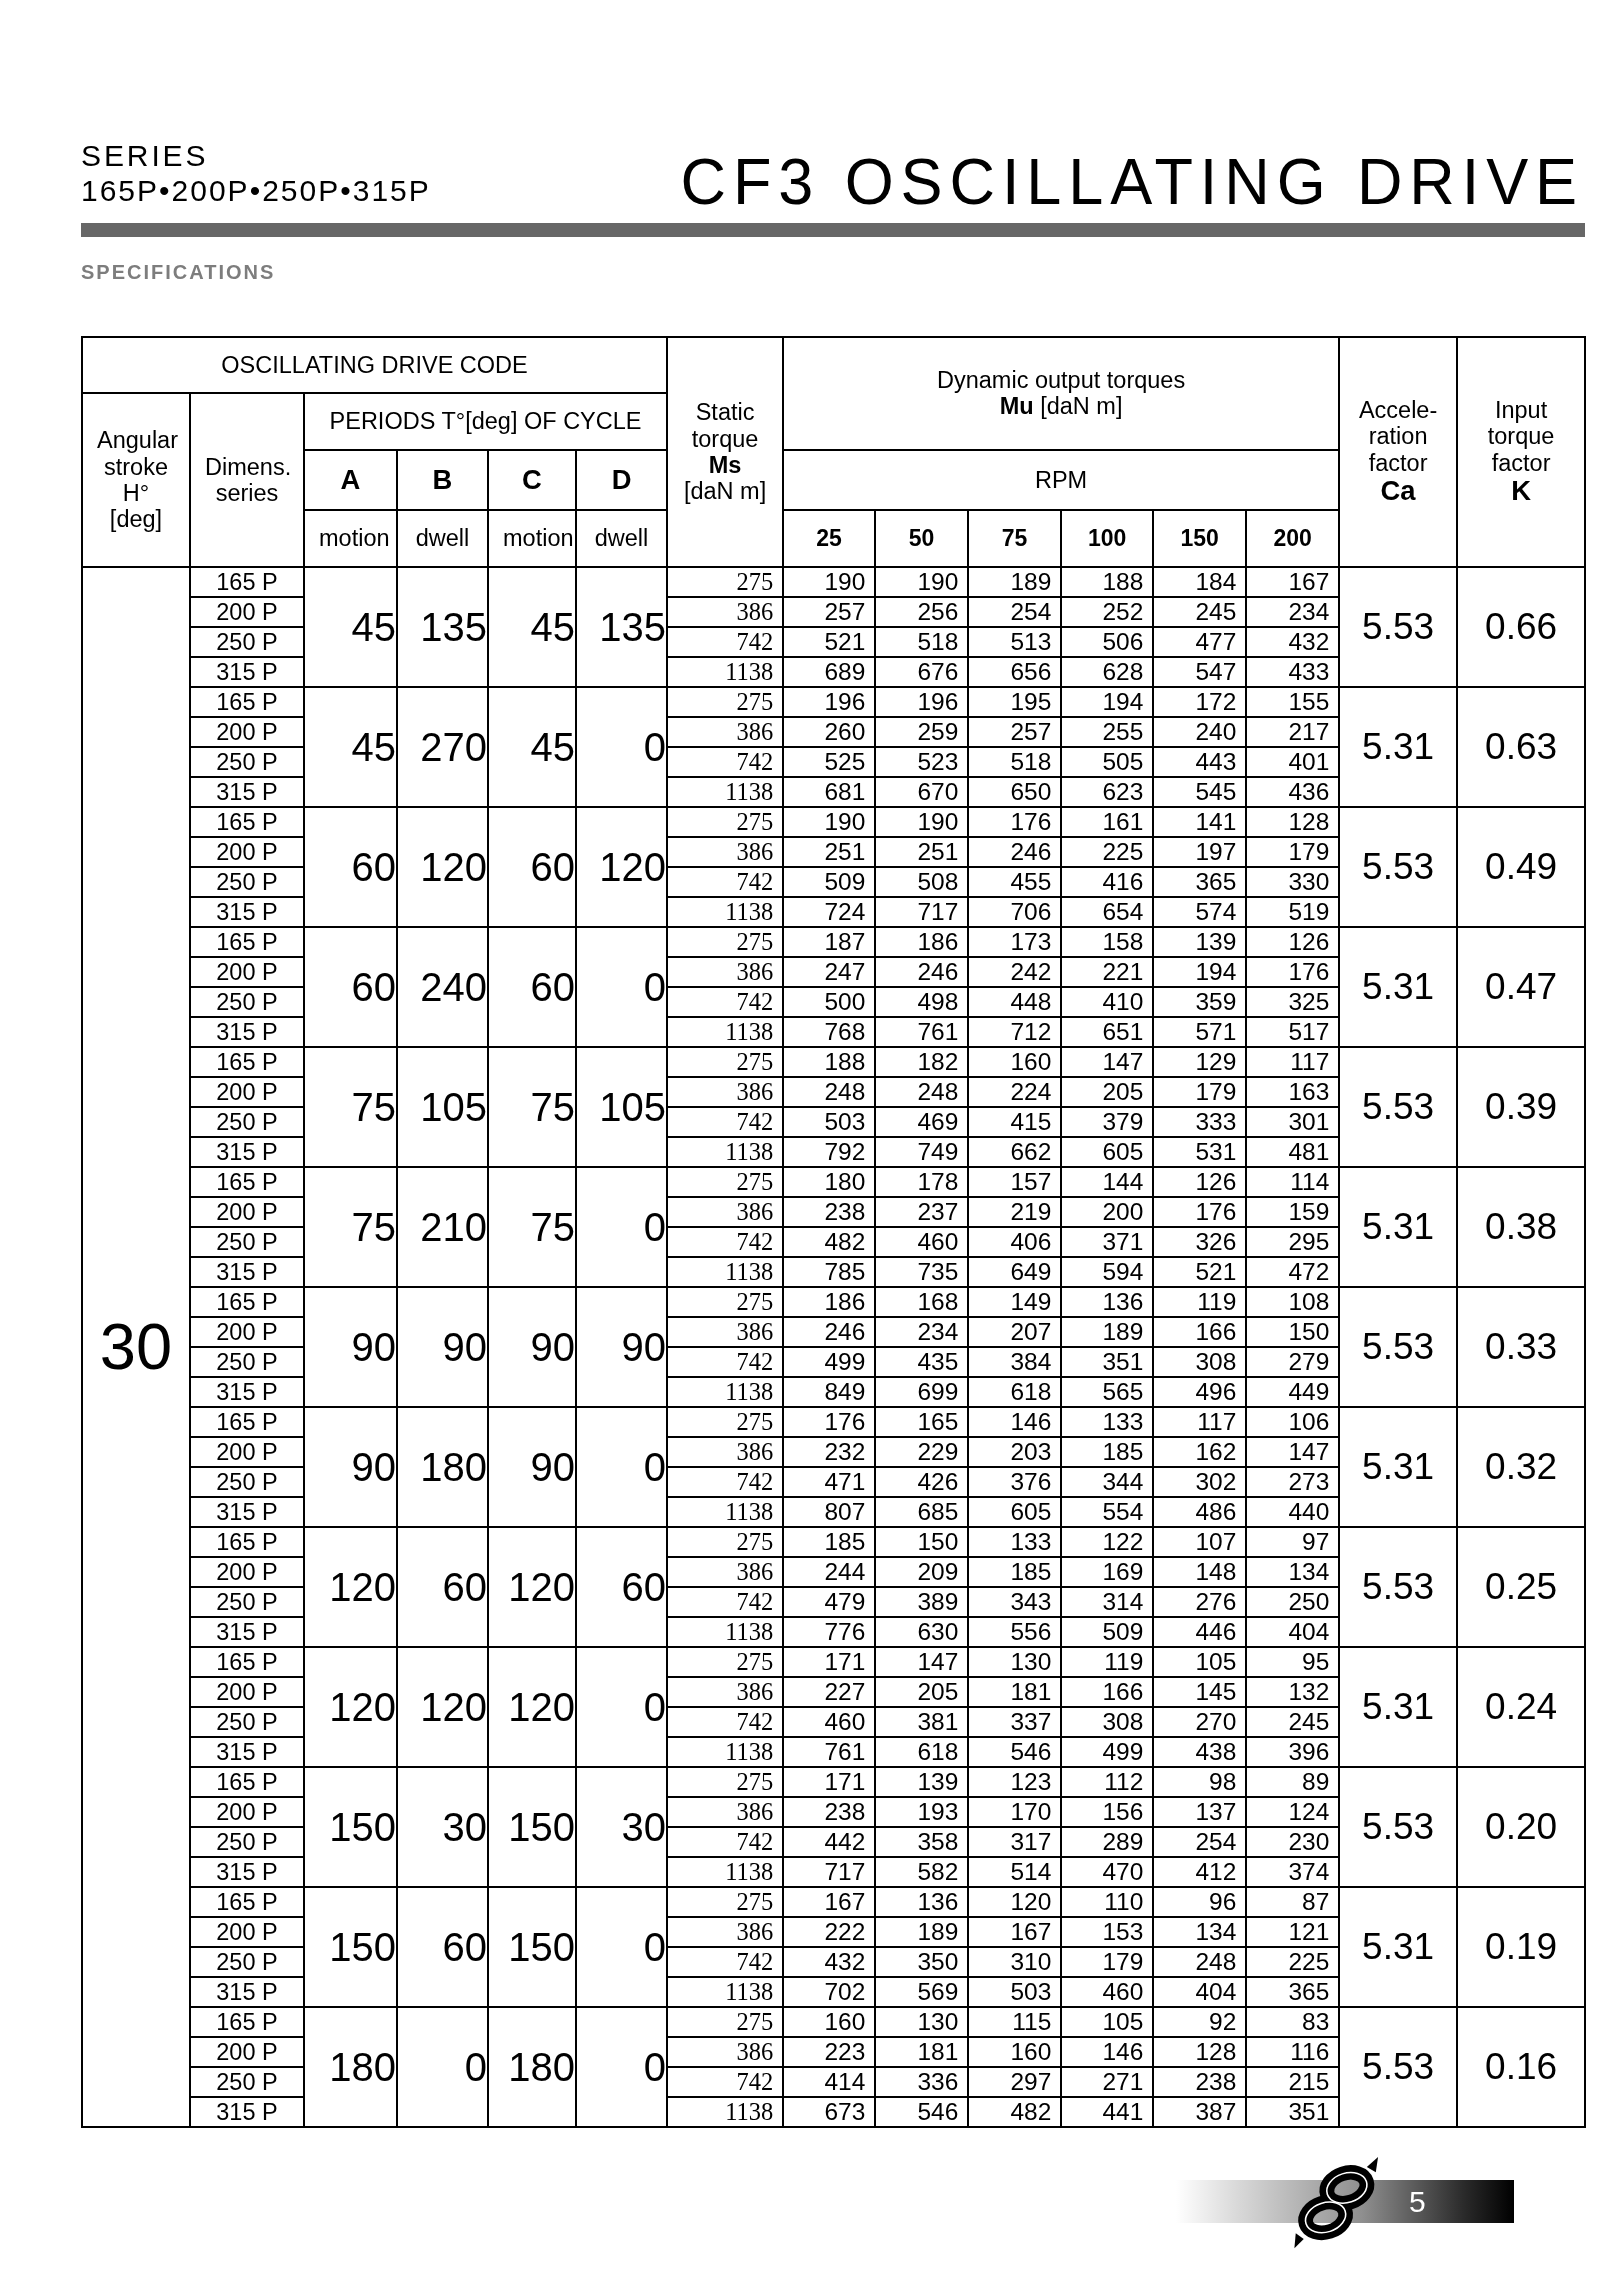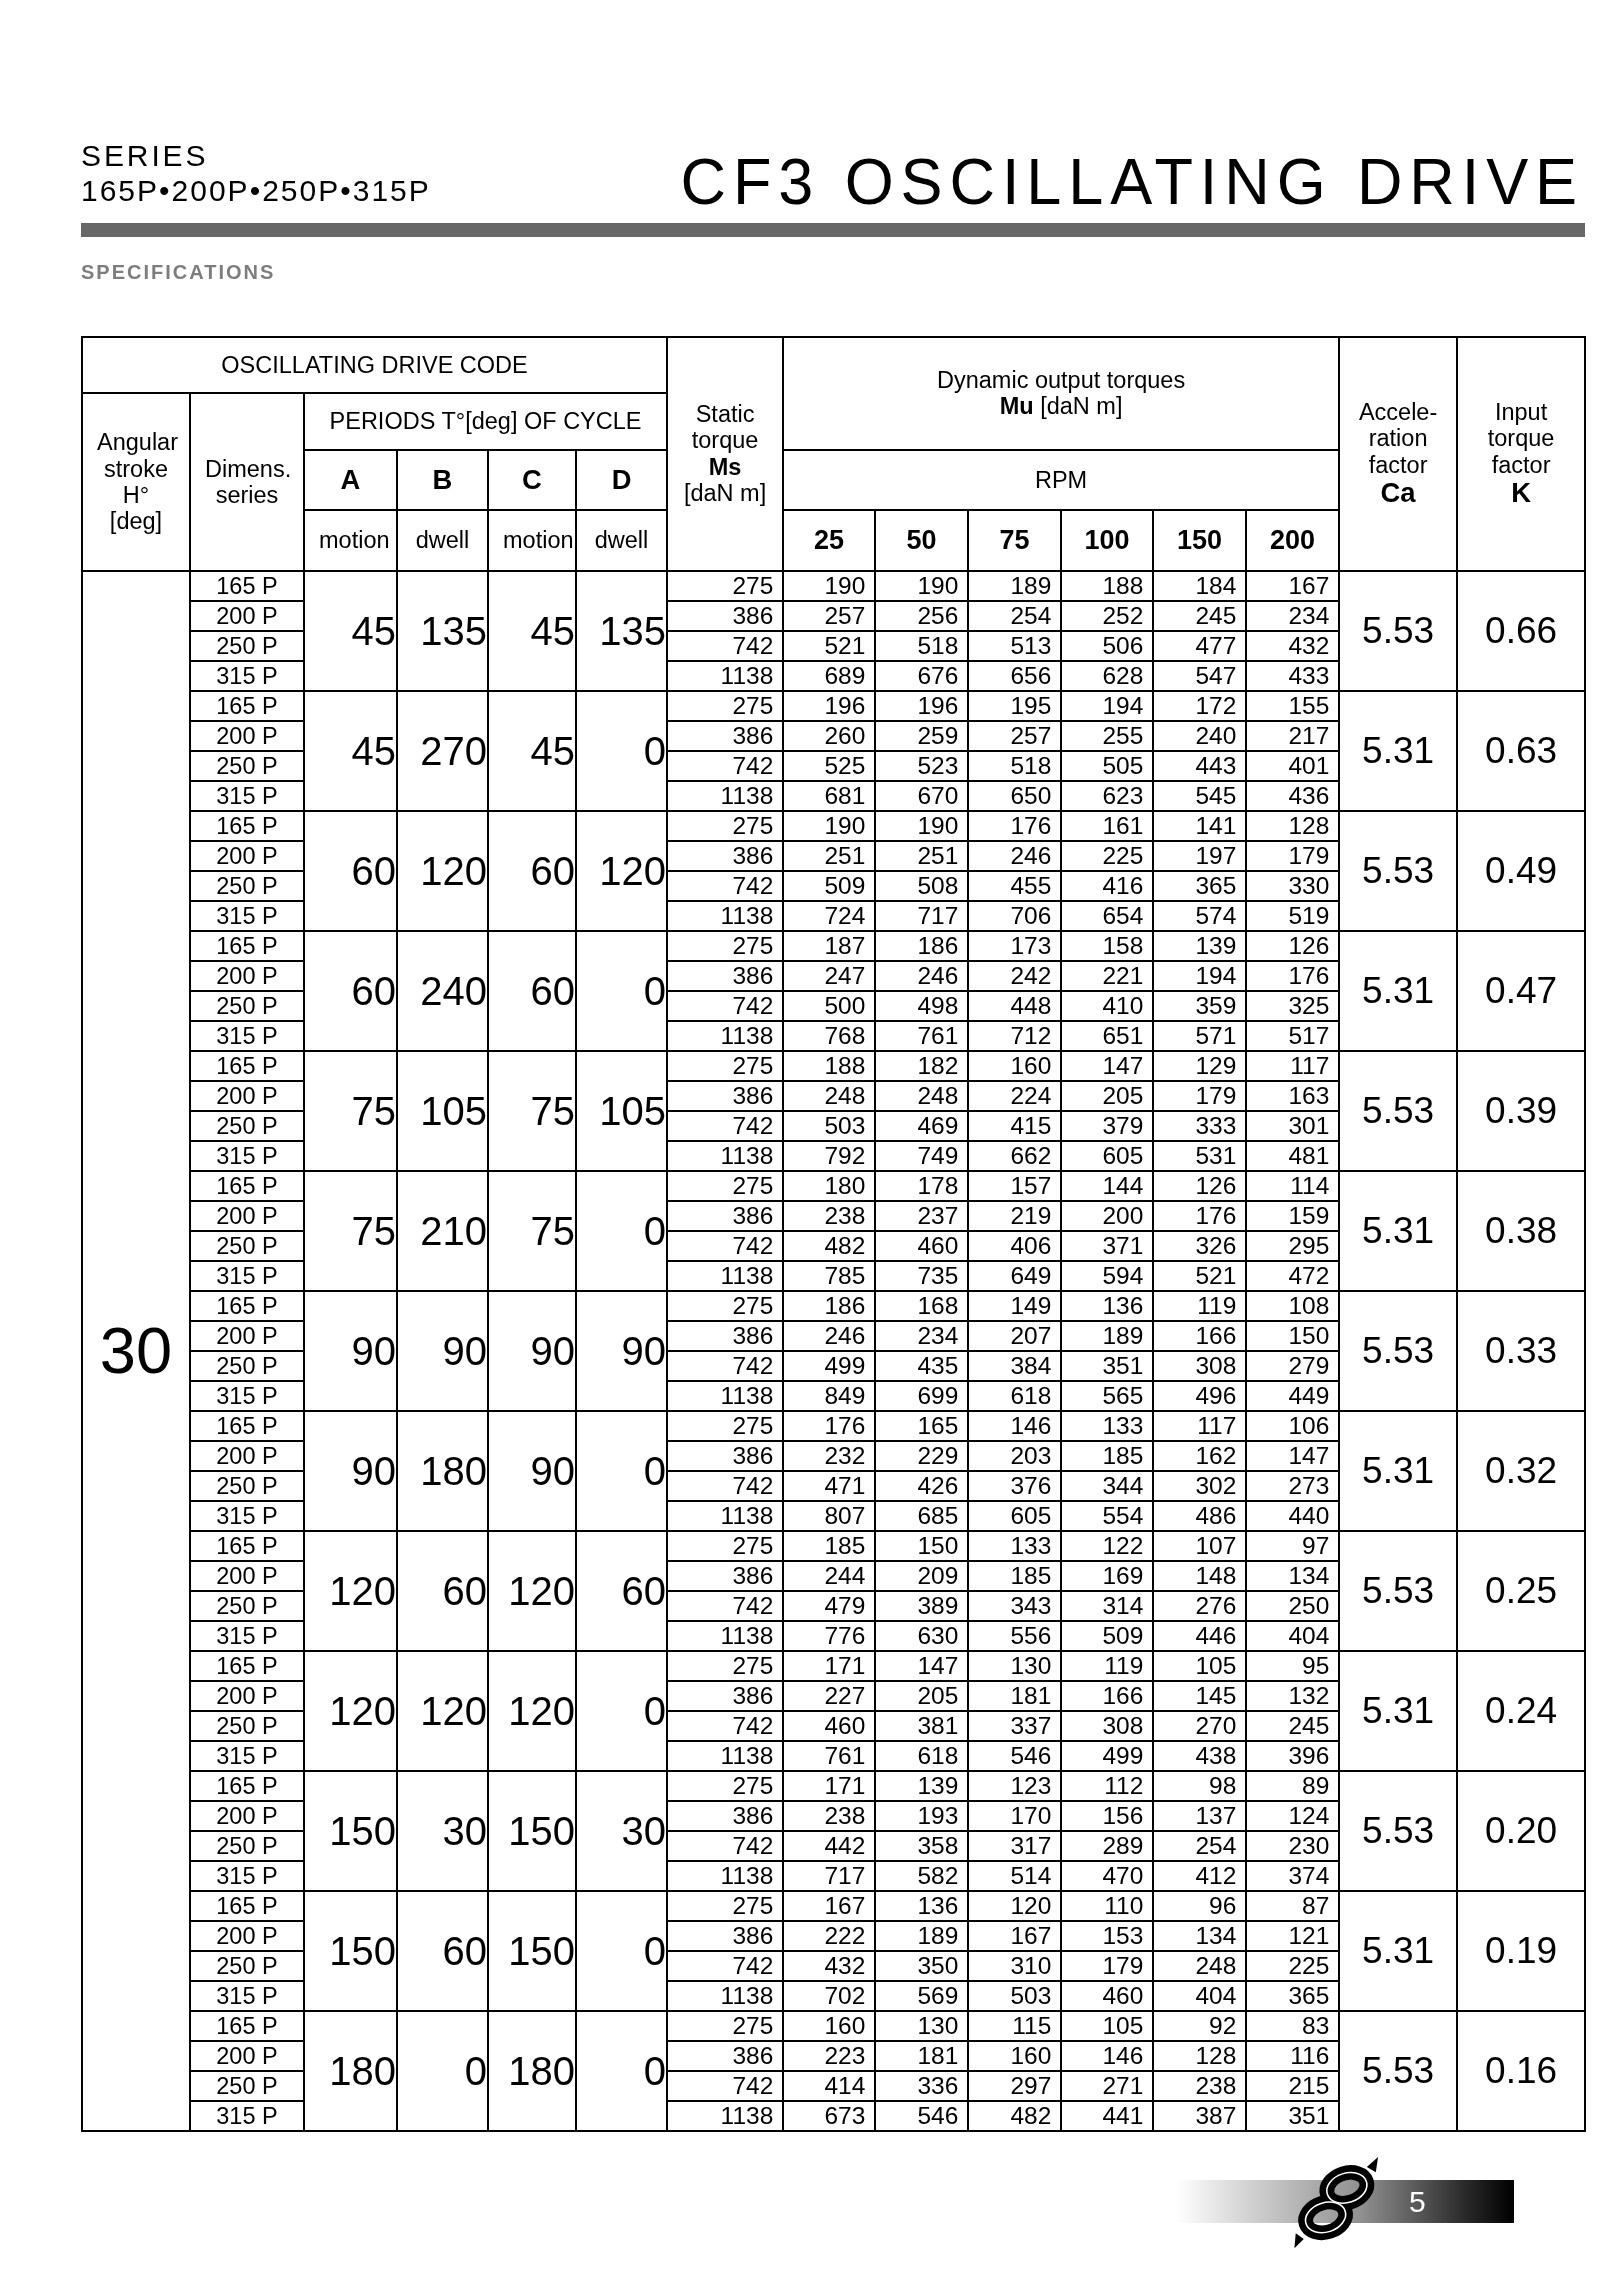--- a/index.html
+++ b/index.html
@@ -25,29 +25,29 @@
     width:1504px;
   }
   table.spec,table.spec th,table.spec td{border:2px solid #000;}
   table.spec{border:2.9px solid #000;}
   th{font-weight:400;padding:14px;}
   td{padding:0;}
   thead th{font-size:23.5px;line-height:1.12;vertical-align:middle;text-align:center;}
   thead tr.hrow{height:29px;}
   .bold{font-weight:700;}
   .period-letter{font-size:27.4px;font-weight:700;}
-  .rpm-num{font-size:27px;font-weight:700;}
+  .rpm-num{font-size:23px;font-weight:700;}
   .static-hd,.accel-hd,.input-hd{border-left-width:2.9px !important;}
   .dyn-hd{border-left-width:2.9px !important;}
   .factor-label{font-size:27.4px;font-weight:700;}
   tbody td{height:28px;line-height:28px;font-size:24.5px;}
   td.stroke-cell{font-size:65px;text-align:center;vertical-align:middle;line-height:1;}
   td.series-cell{text-align:center;font-size:23.5px;}
   td.num-cell{text-align:right;padding-right:8.8px;}
-  td.ms-cell{border-left-width:2.9px;}
+  td.ms-cell{border-left-width:2.9px;font-family:Liberation Serif, serif;}
   td.rpm-first{border-left-width:2.9px;}
   td.period-cell{text-align:right;vertical-align:middle;font-size:40px;line-height:1;}
   td.factor-cell{text-align:center;vertical-align:middle;font-size:37px;line-height:1;}
   td.ca-cell{border-left-width:2.9px;}
   td.k-cell{border-left-width:2.9px;}
   tr.grp-start td{border-top-width:2.9px;}
   .footer-bar{
     position:absolute;left:1176px;top:2180px;width:338px;height:43px;
     background:linear-gradient(90deg,#ffffff 0%,#d9d9d9 18%,#8f8f8f 55%,#2b2b2b 85%,#000 100%);
   }

